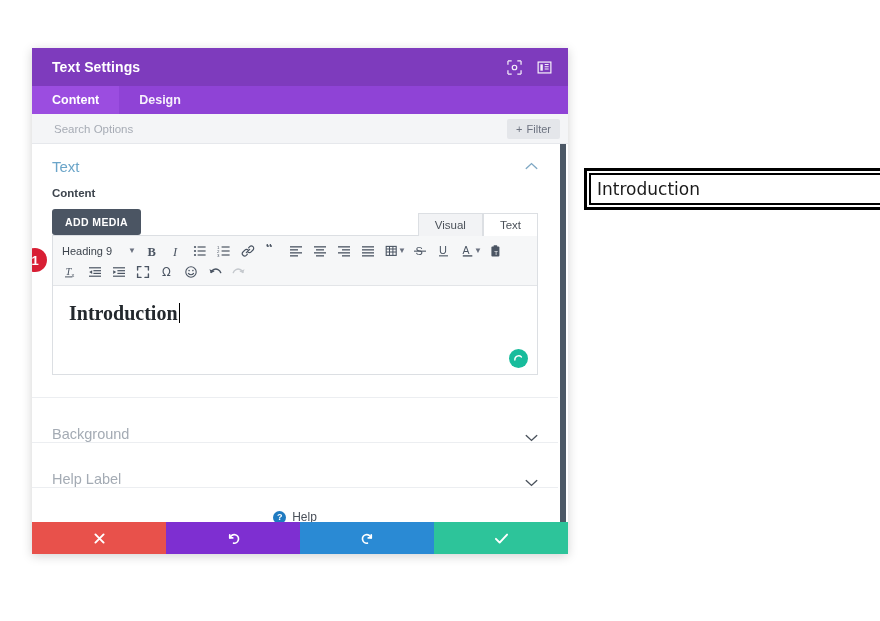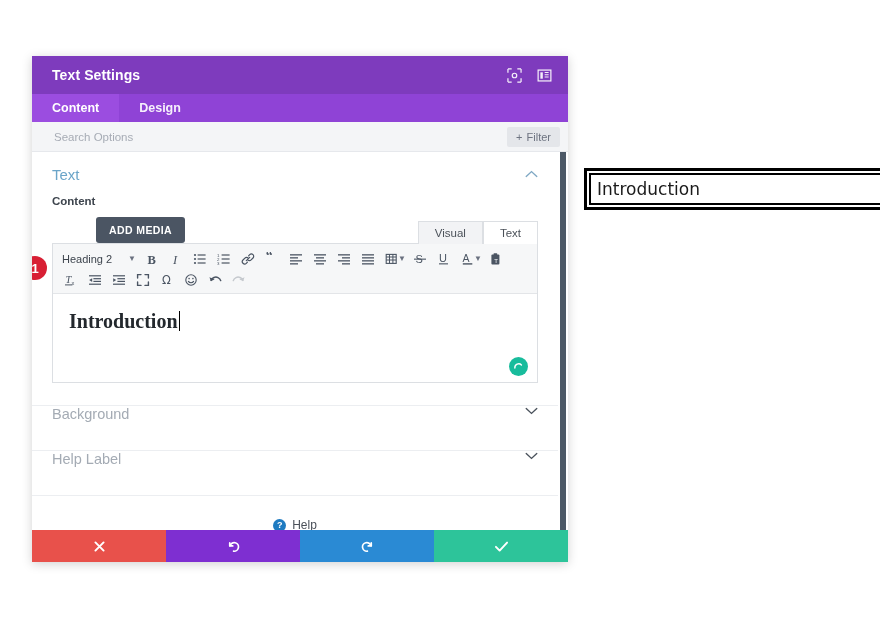--- a/index.html
+++ b/index.html
@@ -10,21 +10,21 @@
     height: 621px;
     overflow: hidden;
     font-family: "Liberation Sans", sans-serif;
     -webkit-font-smoothing: antialiased;
   }
 
   
   #settings-modal {
     position: absolute;
     left: 32px;
-    top: 56px;
+    top: 48px;
     width: 536px;
     height: 506px;
     background: #ffffff;
     box-shadow: 0 2px 10px rgba(0,0,0,0.18);
     display: flex;
     flex-direction: column;
     overflow: hidden;
   }
 
   
@@ -163,21 +163,20 @@
   }
   .add-media-btn {
     background: #4b5563;
     color: #fff;
     font-size: 10.5px;
     font-weight: bold;
     letter-spacing: 0.4px;
     padding: 7px 13px;
     border-radius: 3px;
     cursor: pointer;
-    margin-left: 44px;
   }
   .vt-tabs { display: flex; align-items: center; }
   .vt-tab {
     font-size: 11.5px;
     color: #4b5159;
     padding: 5px 16px;
     border: 1px solid #dcdfe3;
     border-bottom: none;
     background: #ffffff;
     cursor: pointer;
@@ -269,21 +268,21 @@
     font-weight: bold;
     display: flex;
     align-items: center;
     justify-content: center;
     z-index: 20;
   }
 
   
   .collapsed-row {
     display: flex;
-    align-items: flex-start;
+    align-items: flex-end;
     padding: 0 20px;
     height: 44px;
     border-top: 1px solid #eceef1;
     cursor: pointer;
   }
   .collapsed-row .title {
     flex: 1 1 auto;
     font-size: 14.5px;
     color: #a4abb4;
   }
@@ -415,21 +414,21 @@
             <div class="vt-tab active">Visual</div>
             <div class="vt-tab">Text</div>
           </div>
         </div>
 
         <div class="editor-box">
           <div class="toolbar">
 
             <div class="tb-row">
               <div class="tb-select">
-                <span class="lbl">Heading 2</span>
+                <span class="lbl">Heading 9</span>
                 <span class="caret">▼</span>
               </div>
 
               <div class="tb-btn">
                 <svg width="14" height="14" viewBox="0 0 14 14">
                     <text x="2.5" y="11.5" font-family="Liberation Serif, serif" font-size="12.5" font-weight="bold" fill="#4b5563">B</text>
                   </svg>
               </div>
               <div class="tb-btn">
                 <svg width="14" height="14" viewBox="0 0 14 14">

